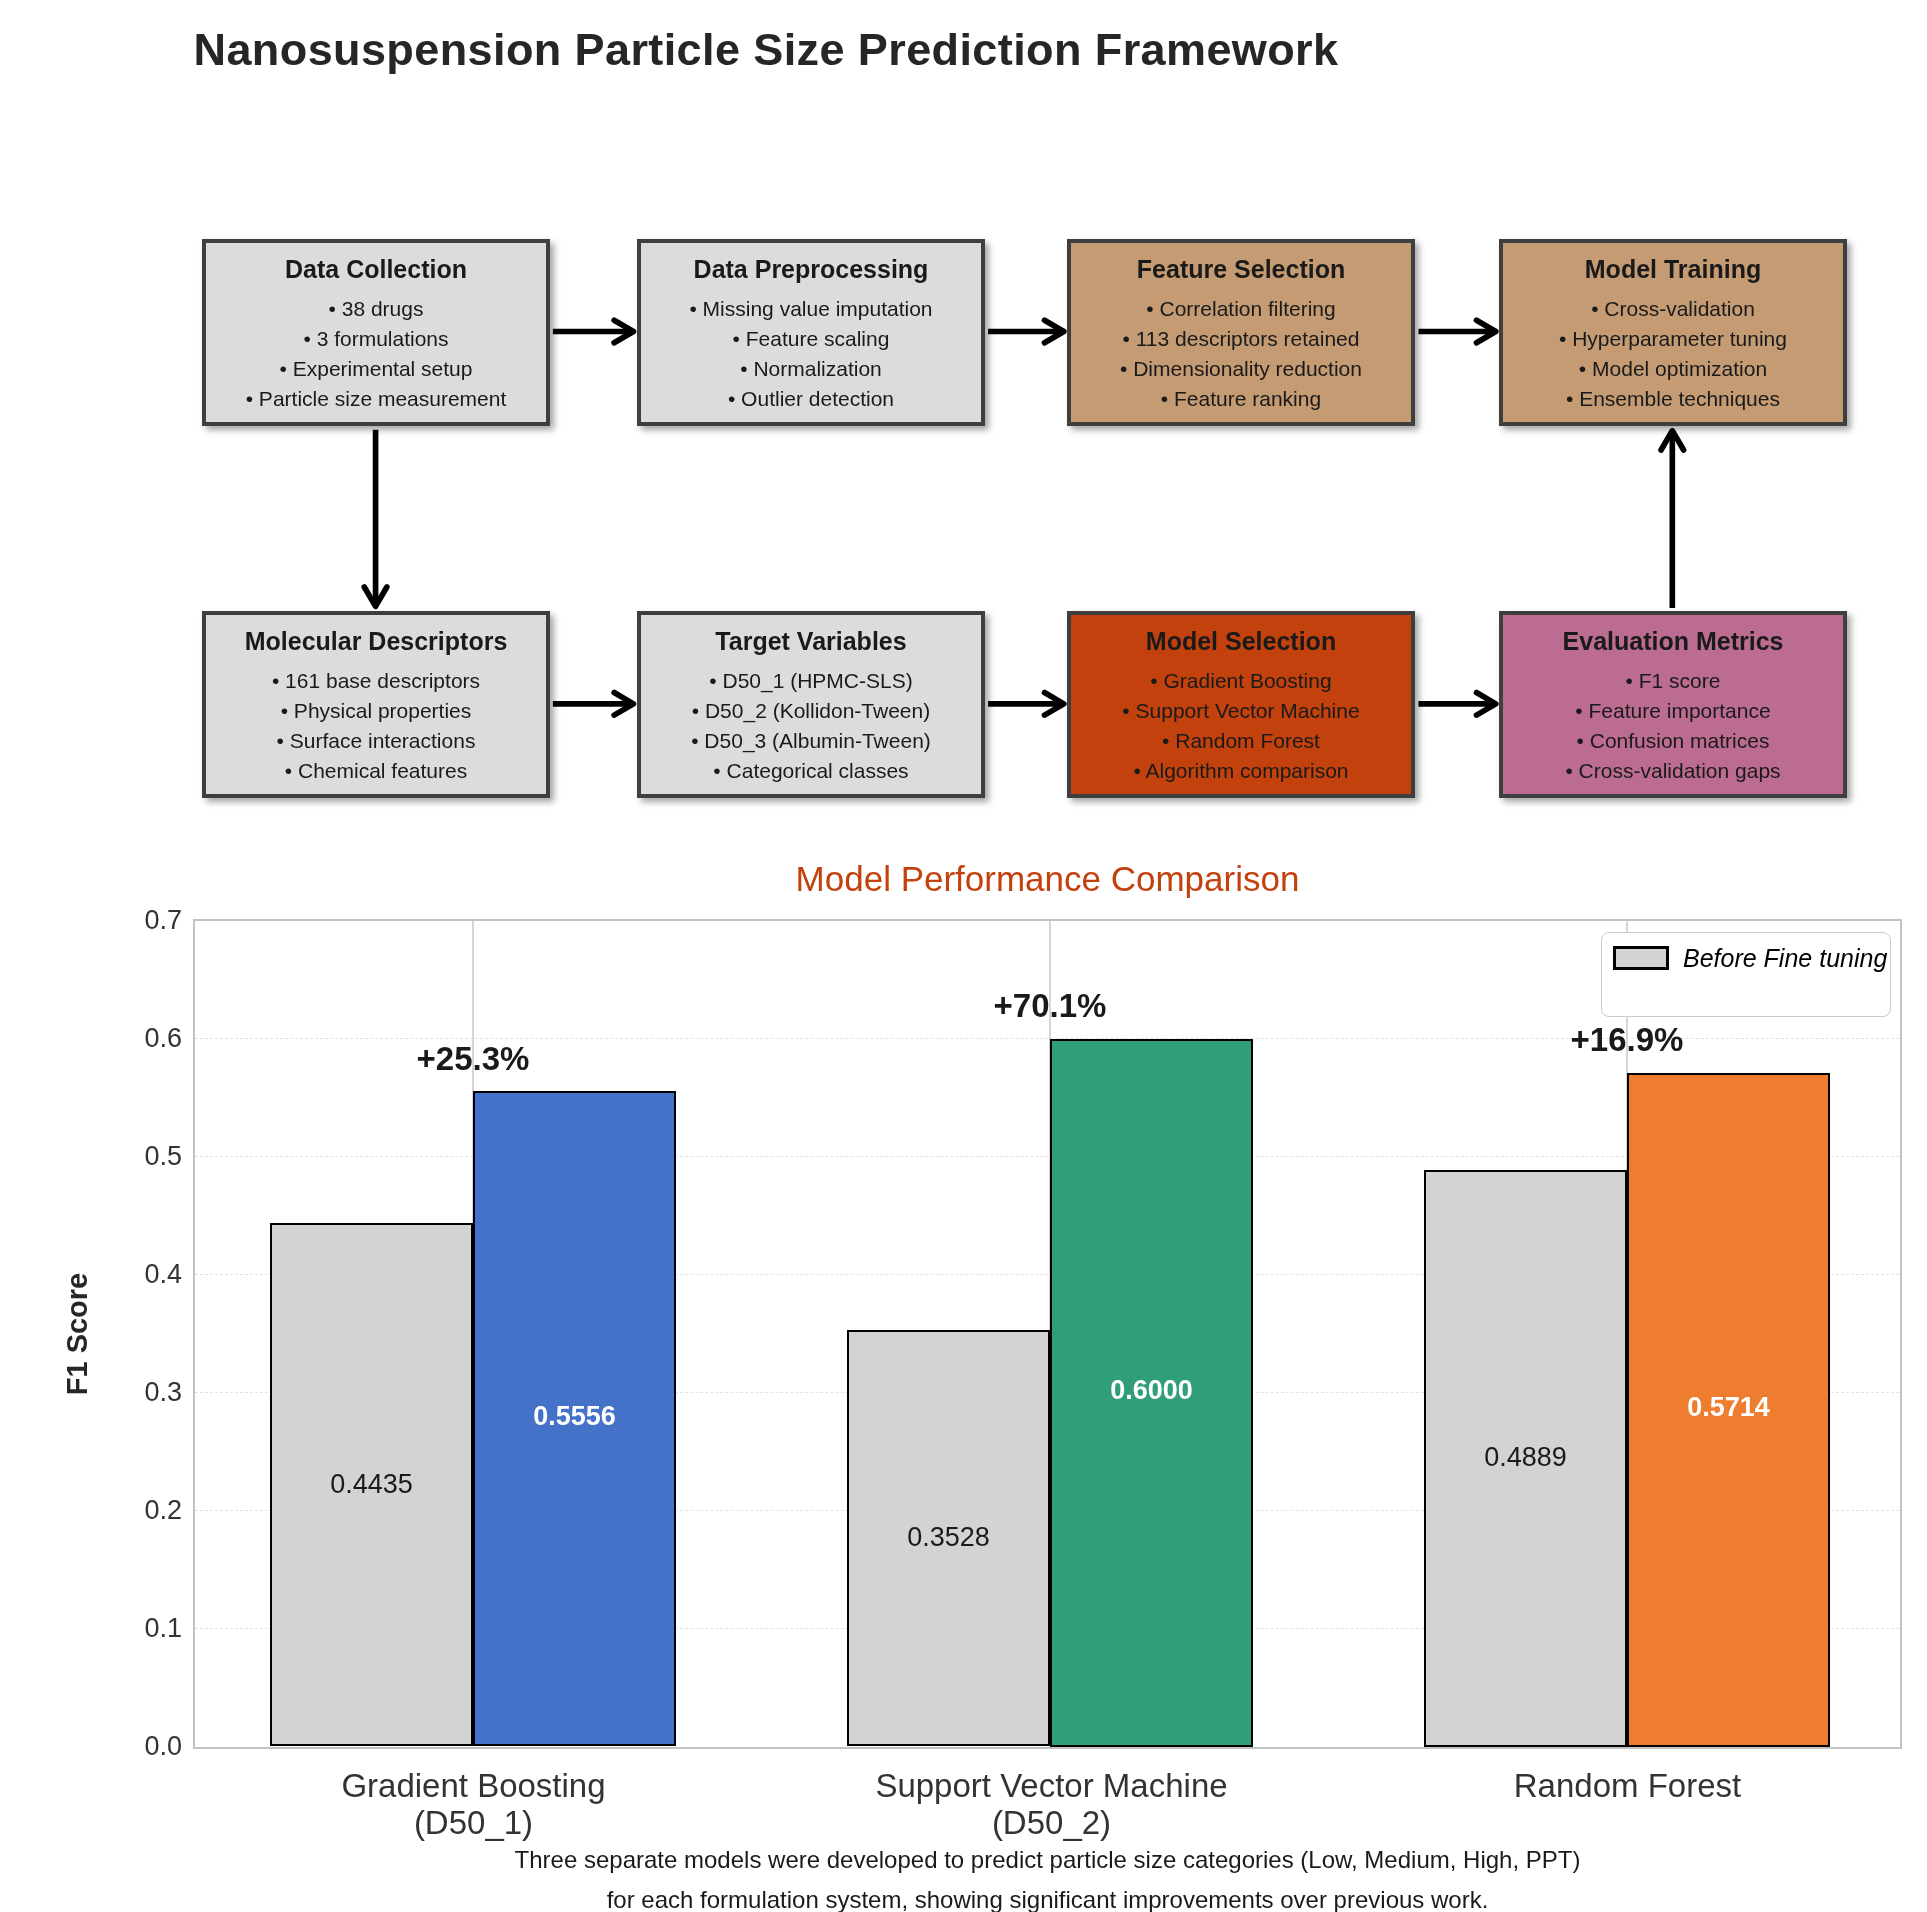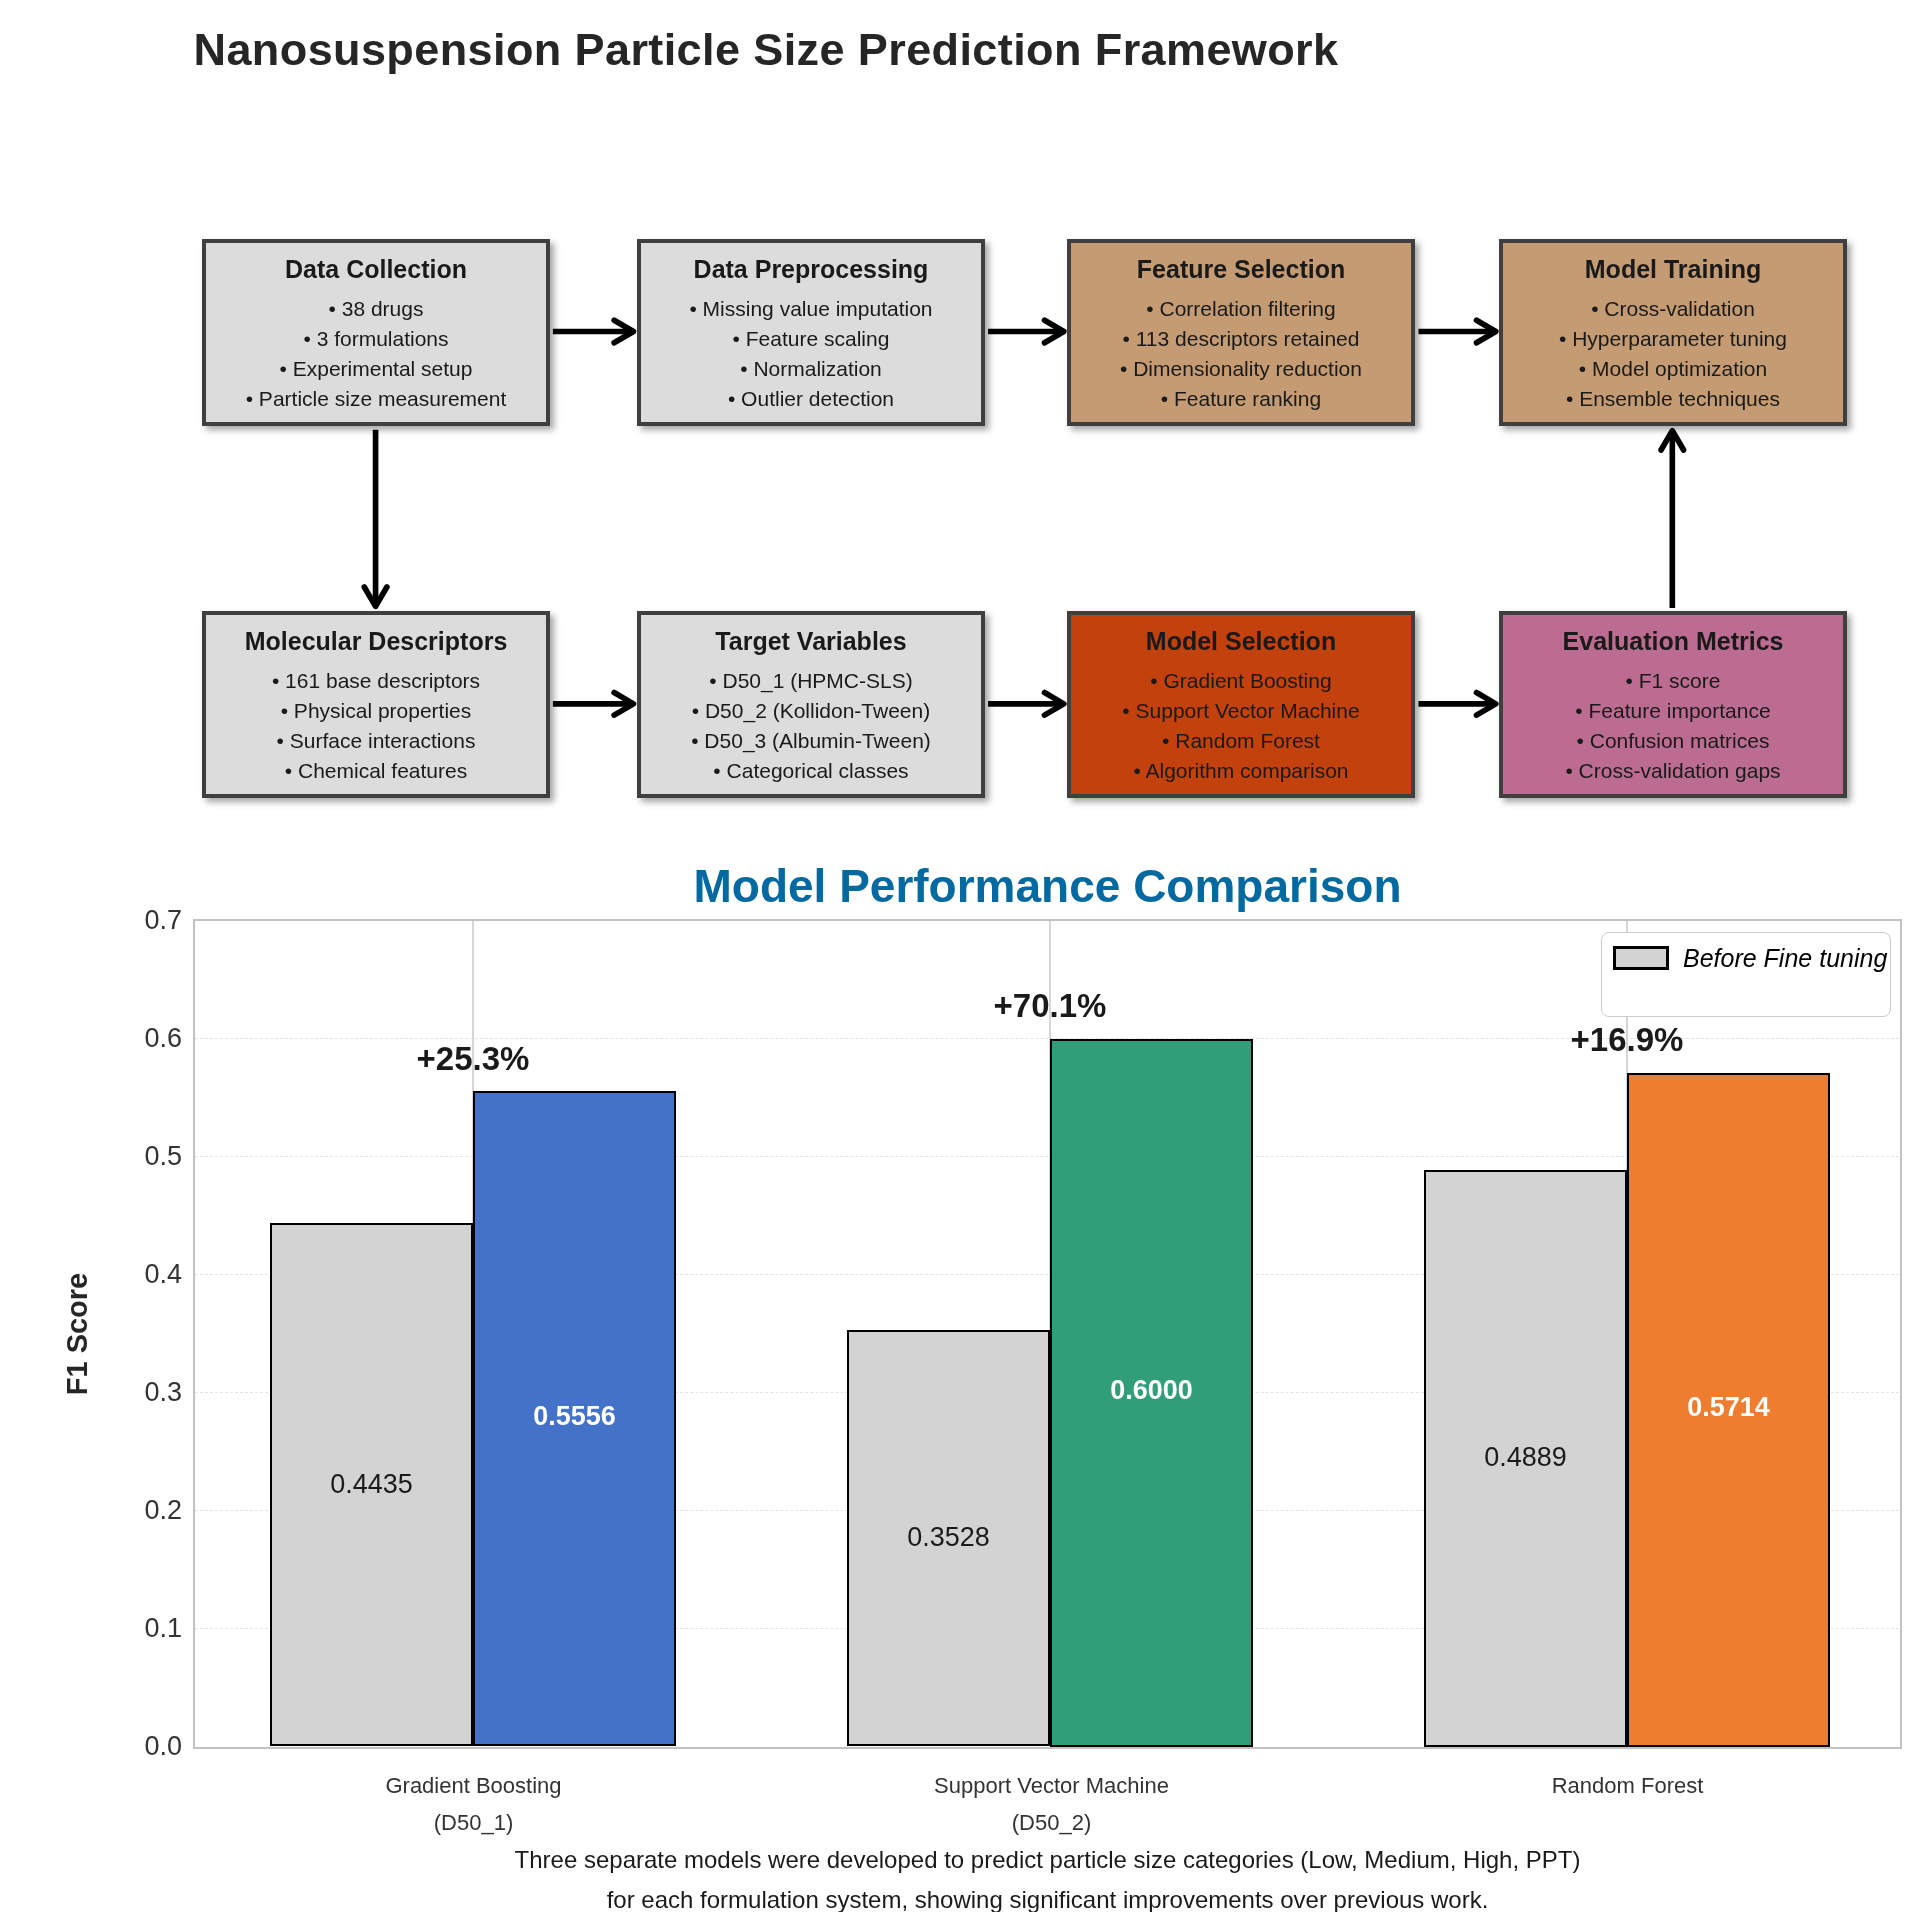--- a/index.html
+++ b/index.html
@@ -15,39 +15,39 @@
   .fc-box {
     position:absolute; width:348px; height:187px; box-sizing:border-box;
     border:4px solid #3F3F3F; box-shadow:4px 4px 6.4px rgba(0,0,0,0.35);
   }
   .fc-title { margin-top:12px; text-align:center; font-size:25px; font-weight:bold; color:#1A1A1A; }
   .fc-items { margin-top:9.7px; text-align:center; font-size:21px; line-height:30px; color:#1A1A1A; }
   .arrow-layer { position:absolute; left:0; top:0; width:1927px; height:1913px; pointer-events:none; }
   
   .chart-title {
     position:absolute; left:193px; top:859px; width:1709px; text-align:center;
-    font-size:46px; font-weight:bold; color:#0369a1;
+    font-size:35px; font-weight:normal; color:#c2410c;
   }
   .plot {
     position:absolute; left:193px; top:919px; width:1709px; height:830px;
     box-sizing:border-box; border:2.4px solid #C2C2C2; background:#ffffff;
   }
   .hgrid { position:absolute; left:0; width:1704px; height:0; border-top:1.6px dashed #E3E3E3; z-index:0; }
   .vgrid { position:absolute; top:0; width:1.6px; height:825px; background:#D6D6D6; z-index:0; }
   .bar { position:absolute; box-sizing:border-box; border:2.4px solid #000; z-index:2; }
   .bar-label { position:absolute; width:203px; text-align:center; z-index:3; }
   .bar-label.before { font-size:27px; color:#1A1A1A; }
   .bar-label.after  { font-size:27px; font-weight:bold; color:#ffffff; }
   .annotation { position:absolute; width:242px; text-align:center; font-size:33px; font-weight:bold; color:#1A1A1A; z-index:3; }
   .ytick { position:absolute; left:93px; width:89px; text-align:right; font-size:27px; color:#333333; }
   .ylabel {
     position:absolute; left:-44px; top:1318px; width:242px; height:32px; text-align:center;
     font-size:29px; font-weight:bold; color:#262626; transform:rotate(-90deg);
   }
-  .xlabel { position:absolute; top:1767px; width:403px; text-align:center; font-size:22px; line-height:37px; color:#333333; }
+  .xlabel { position:absolute; top:1767px; width:403px; text-align:center; font-size:33px; line-height:37px; color:#333333; }
   .caption {
     position:absolute; left:193px; top:1840px; width:1709px; text-align:center;
     font-size:24px; line-height:40px; color:#1A1A1A;
   }
   .legend {
     position:absolute; left:1602px; top:932px; width:290px; height:85px; box-sizing:border-box;
     background:#ffffff; border:1.6px solid #CBCBCB; border-radius:8px; z-index:5;font-style:italic;
   }
   .legend-swatch {
     position:absolute; left:11.3px; top:13px; width:56px; height:24px;

